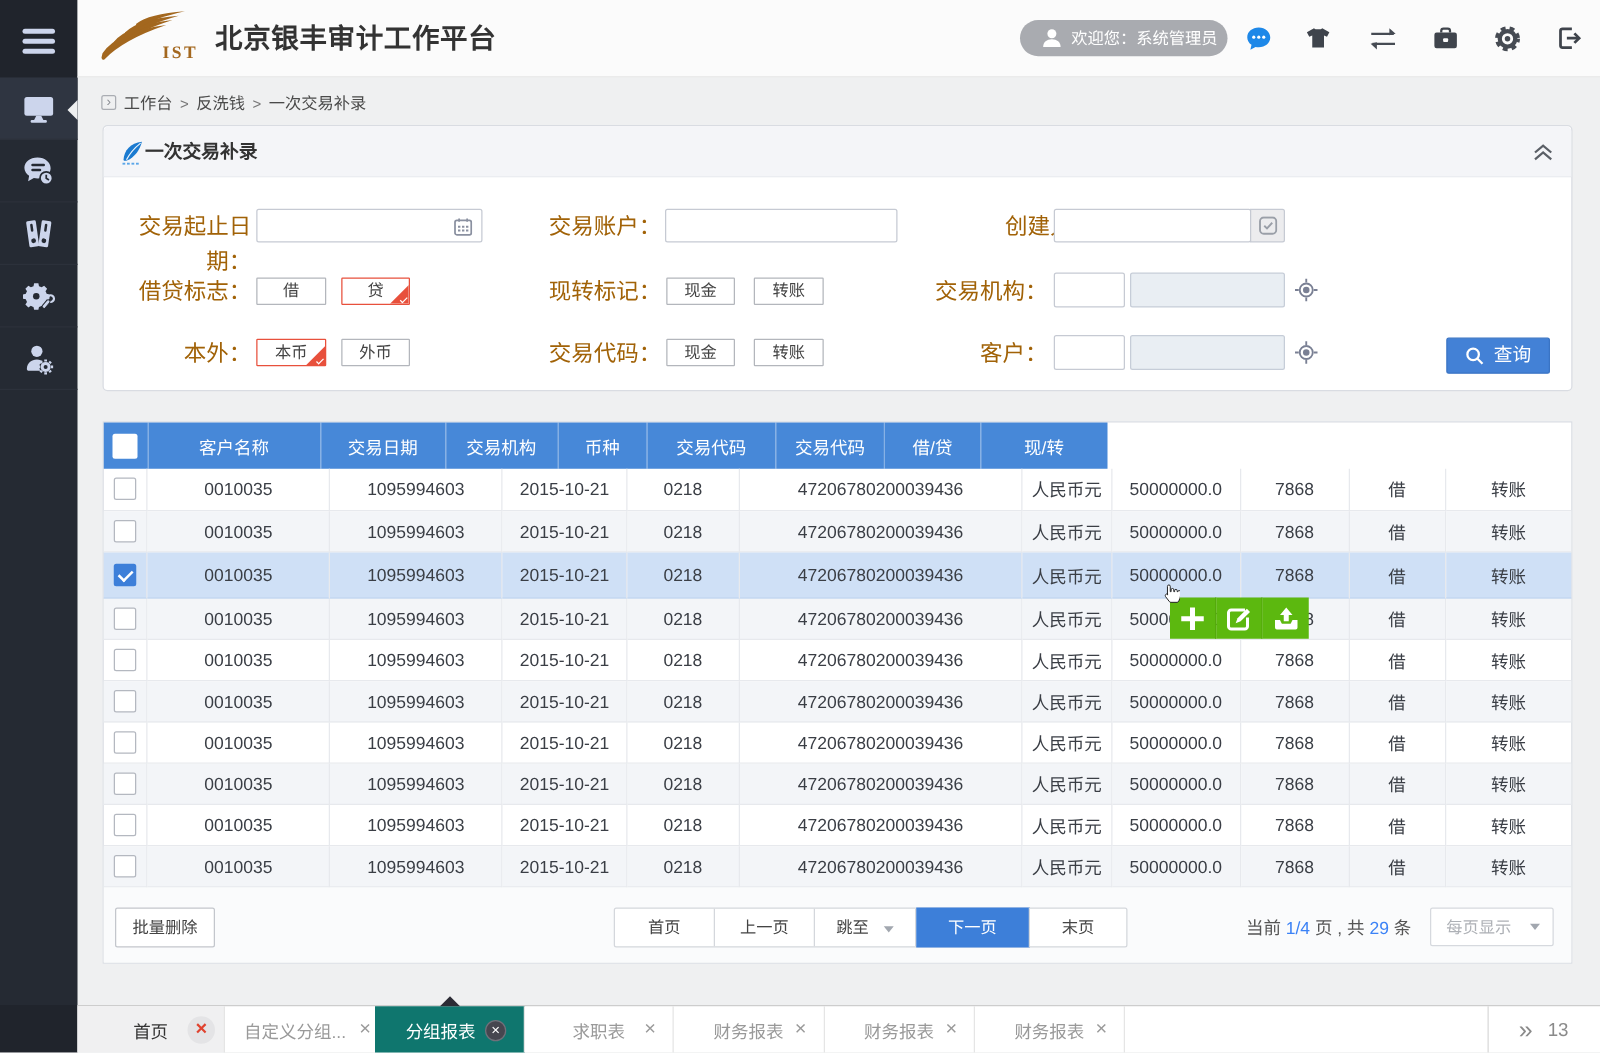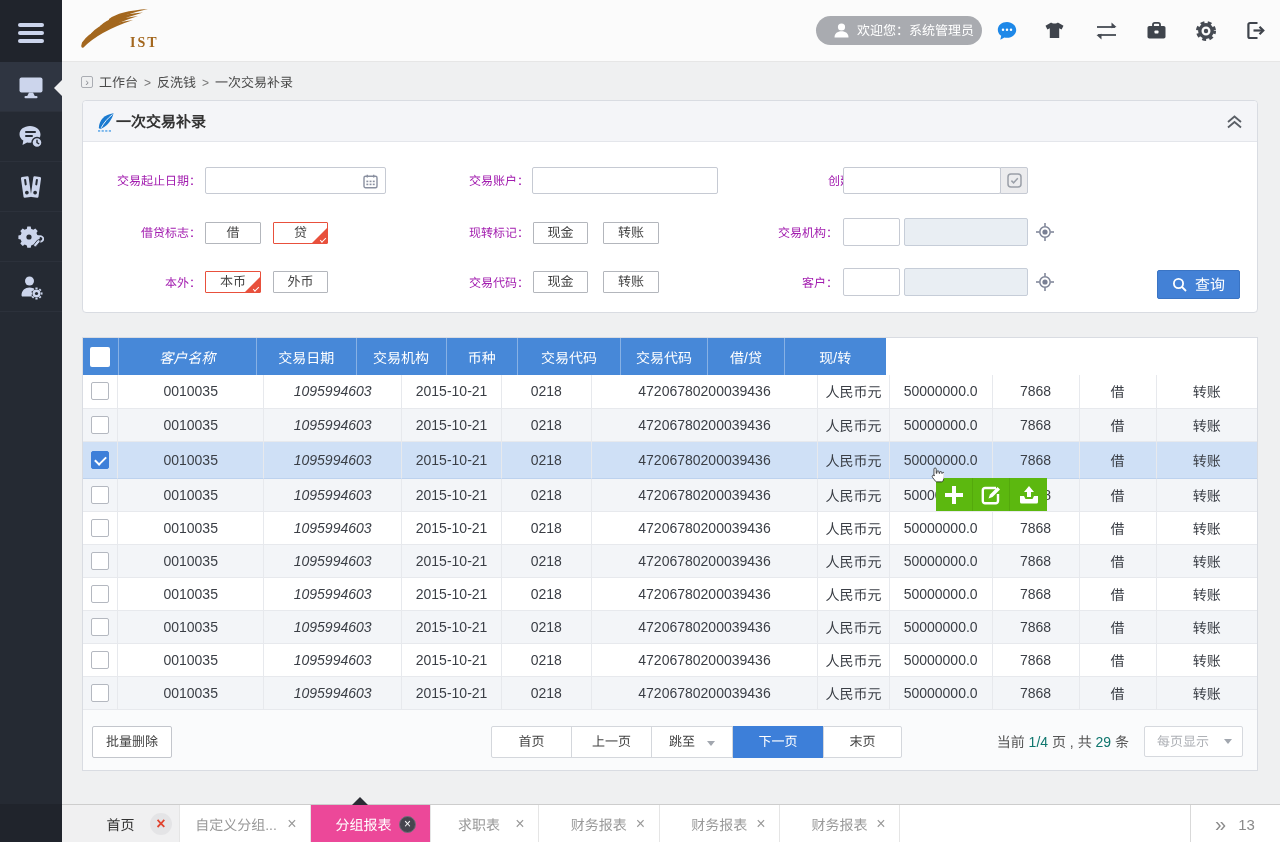--- a/index.html
+++ b/index.html
@@ -27,71 +27,71 @@
 
 
 #crumb { left:37px; top:13px; font-size:13px; color:#4a4a4a; line-height:16px; }
 #crumb b { font-weight:normal; color:#777; padding:0 6px; font-size:12px; }
 #crumbbox { left:19px; top:14px; width:12px; height:12px; border:1px solid #aaadb3; border-radius:2px; color:#8a8d93; font-size:11px; line-height:10px; text-align:center; }
 
 
 #panel1 { left:20px; top:38px; width:1176px; height:213px; background:#fff; border:1px solid #d9dce2; border-radius:4px; }
 #p1head { left:0; top:0; width:1174px; height:41px; background:#f4f5f8; border-bottom:1px solid #e4e6eb; border-radius:4px 4px 0 0; }
 #p1title { left:33px; top:0; line-height:41px; font-size:15px; font-weight:bold; color:#333; }
-.label { position:absolute; font-size:12px; color:#a21caf; text-align:right; height:28px; line-height:28px; }
+.label { position:absolute; font-size:18px; color:#a16207; text-align:right; height:28px; line-height:28px; }
 .inp { position:absolute; background:#fff; border:1px solid #c6cad3; border-radius:2px; }
 .tbtn { position:absolute; height:22px; border:1px solid #b3b6bc; background:#fff; font-size:13px; color:#444; text-align:center; line-height:20px; border-radius:1px; }
 .tbtn.sel { border:1px solid #e8503c; overflow:hidden; }
 .tbtn.sel u { position:absolute; right:0; bottom:0; width:0; height:0; border-left:15px solid transparent; border-bottom:15px solid #e8503c; }
 .tbtn.sel em { position:absolute; right:1px; bottom:2.5px; width:6px; height:3px; border-left:1.6px solid #fff; border-bottom:1.6px solid #fff; transform:rotate(-45deg); z-index:2; }
 .grayinp { position:absolute; background:#e9eef3; border:1px solid #c6cdd8; border-radius:2px; }
 #qbtn { left:1074px; top:169px; width:83px; height:29px; background:#4381d6; border:1px solid #3a74c4; border-radius:2px; color:#fff; font-size:15px; line-height:27px; display:flex; align-items:center; justify-content:center; }
 
 
 #tpanel { left:20px; top:275px; width:1176px; height:434px; background:#fff; border:1px solid #d9dce2; }
 .trow { display:flex; width:1174px; }
 .trow>div { border-right:1px solid #e7e9ed; border-bottom:1px solid #e7e9ed; text-align:center; font-size:14px; color:#3a3e45; display:flex; align-items:center; justify-content:center; height:33px; position:relative; }
 .trow>div:last-child { border-right:none; }
 #thead.trow>div { background:#4788d8; color:#fff; border-right:1px solid rgba(255,255,255,.35); border-bottom:none; height:37px; font-size:14px; }
 #thead.trow>div:last-child { border-right:none; }
 .trow.alt>div { background:#f3f5f8; }
 .trow.r12>div { height:33.5px; }
 .trow.selrow>div { height:37px; }
 .trow.selrow>div { background:#cfe0f6; border-bottom:1px solid #bdd2ee; }
-.c1{width:35.5px;} .c2{width:145.5px;} .c3{width:138.5px;font-style:italic;} .c4{width:99.5px;} .c5{width:90px;} .c6{width:226.5px;} .c7{width:71.5px;} .c8{width:103px;} .c9{width:87px;} .c10{width:77px;} .c11{width:100.5px;}
+.c1{width:35.5px;} .c2{width:145.5px;} .c3{width:138.5px;} .c4{width:99.5px;} .c5{width:90px;} .c6{width:226.5px;} .c7{width:71.5px;} .c8{width:103px;} .c9{width:87px;} .c10{width:77px;} .c11{width:100.5px;}
 .cb { width:18px; height:18px; border:1px solid #b4b8c0; border-radius:2px; background:#fff; position:relative; }
 .cb.on { background:#3d7fd9; border-color:#3d7fd9; }
 .cb.on:after { content:""; position:absolute; left:3px; top:4px; width:9px; height:5px; border-left:2px solid #fff; border-bottom:2px solid #fff; transform:rotate(-45deg); }
 .hcb { width:20px; height:20px; background:#fff; border-radius:2px; }
 .sorticon { position:absolute; right:10px; top:9px; }
 
 
 #tfoot { position:absolute; left:0; top:372px; width:1174px; height:60px; background:#fafbfc; }
 #delbtn { left:9px; top:16px; width:80px; height:32px; background:#fff; border:1px solid #c3c6cc; border-radius:2px; font-size:13px; color:#444; text-align:center; line-height:30px; }
 #pager { left:408px; top:16px; height:32px; display:flex; border:1px solid #d4d7dc; background:#fff; border-radius:2px; }
 #pager>div { height:30px; line-height:30px; text-align:center; font-size:13px; color:#444; border-right:1px solid #d4d7dc; position:relative; }
 #pager>div:last-child { border-right:none; }
 #pager .pnext { background:#3d7fd9; color:#fff; margin-top:-1px; height:32px; line-height:32px; }
 .tri-down { display:inline-block; width:0; height:0; border-left:4.5px solid transparent; border-right:4.5px solid transparent; border-top:5.5px solid #a2a7af; }
 #pginfo { right:128px; top:16px; height:32px; line-height:32px; font-size:14px; color:#555; }
-#pginfo b { color:#0f766e; font-weight:normal; }
+#pginfo b { color:#3b82f6; font-weight:normal; }
 #psel { right:14px; top:16px; width:99px; height:31px; border:1px solid #d6d9de; border-radius:2px; background:#fff; font-size:13px; color:#aeb1b6; line-height:29px; }
 
 
 #gbar { left:853px; top:140px; width:111px; height:33px; display:flex; }
 #gbar div { width:37px; height:33px; background:#5cb80f; border-right:1px solid #54a90c; display:flex; align-items:center; justify-content:center; }
 #gbar div:last-child { border-right:none; }
 
 
 #tabbar { left:62px; top:804px; width:1218px; height:38px; background:#fff; border-top:1px solid #cdcdcd; }
 .tab { position:absolute; top:0; height:38px; border-right:1px solid #e5e5e5; font-size:14px; color:#999; display:flex; align-items:center; justify-content:center; white-space:nowrap; overflow:hidden; }
 .tab .x { position:absolute; right:11px; top:50%; margin-top:-9px; color:#9a9a9a; font-size:16px; line-height:18px; width:14px; text-align:center; }
 .tab.first { background:#f0f0f1; color:#333; }
 .tab.first .x { right:7px; width:22px; height:22px; margin-top:-11px; border-radius:50%; background:#e4e4e6; color:#e0432f; font-size:16px; line-height:21px; font-weight:bold; }
-.tab.act { background:#ec4899; color:#fff;margin-left:11px; }
+.tab.act { background:#0f766e; color:#fff; }
 .tab.act .x { right:14px; width:17px; height:17px; margin-top:-8.5px; border-radius:50%; background:#46464f; border:1px solid #70707a; color:#fff; font-size:12px; line-height:15px; }
 #tnotch { left:290px; top:-8px; width:0; height:0; border-left:8px solid transparent; border-right:8px solid transparent; border-bottom:8px solid #2c2c35; }
 #tabmore { position:absolute; right:0; top:0; width:89px; height:38px; color:#8a8a8a; display:flex; align-items:center; }
 </style>
 </head>
 <body>
 
 <div id="sidebar" class="abs"></div>
 <div id="sb-head" class="abs"></div>
 <div class="abs hamb">
@@ -169,20 +169,21 @@
 <div id="header" class="abs">
   <svg class="abs" style="left:16px;top:7px" width="82" height="42" viewBox="0 0 82 42">
     <g fill="#a3671e">
       <path d="M4 35.5 Q16 18 55 13 Q21 24.5 5.5 40.5 Q3.5 41.5 3.2 39 Z"></path>
       <path d="M13 26.5 Q24 13 60 9 Q29 19 14.5 31 Q12 32 12.6 29 Z"></path>
       <path d="M22 19 Q32.5 8 65 5.5 Q37 13.5 23.5 23 Q21 24 21.7 21.5 Z"></path>
       <path d="M31 12 Q41 4 70 2 Q45 7.5 32.5 15.5 Q30 16.5 30.6 14 Z"></path>
     </g>
     <text x="52" y="39.5" font-family="Liberation Serif, serif" font-weight="bold" font-size="14" fill="#a3671e" letter-spacing="2">IST</text>
   </svg>
+  <div id="title" class="abs">北京银丰审计工作平台</div>
   <div id="pill" class="abs">
     <svg class="abs" style="left:16px;top:5px" width="19" height="19" viewBox="0 0 19 19">
         <circle cx="9.5" cy="6" r="3.6" fill="#fff"></circle>
         <path d="M2.5 16.5 c0-4 3-6.2 7-6.2 s7 2.2 7 6.2 z" fill="#fff"></path>
       </svg>
     <span>欢迎您：系统管理员</span>
   </div>
   <svg class="abs hicon" style="left:934px" width="22" height="22" viewBox="0 0 22 22">
       <path d="M11 2C5.8 2 1.8 5.4 1.8 9.7c0 2.5 1.3 4.7 3.4 6.1l-.9 4 4.1-2.3c.8.2 1.7.3 2.6.3 5.2 0 9.2-3.5 9.2-7.8S16.2 2 11 2z" fill="#1e88e8"></path>
       <g fill="#fff">

